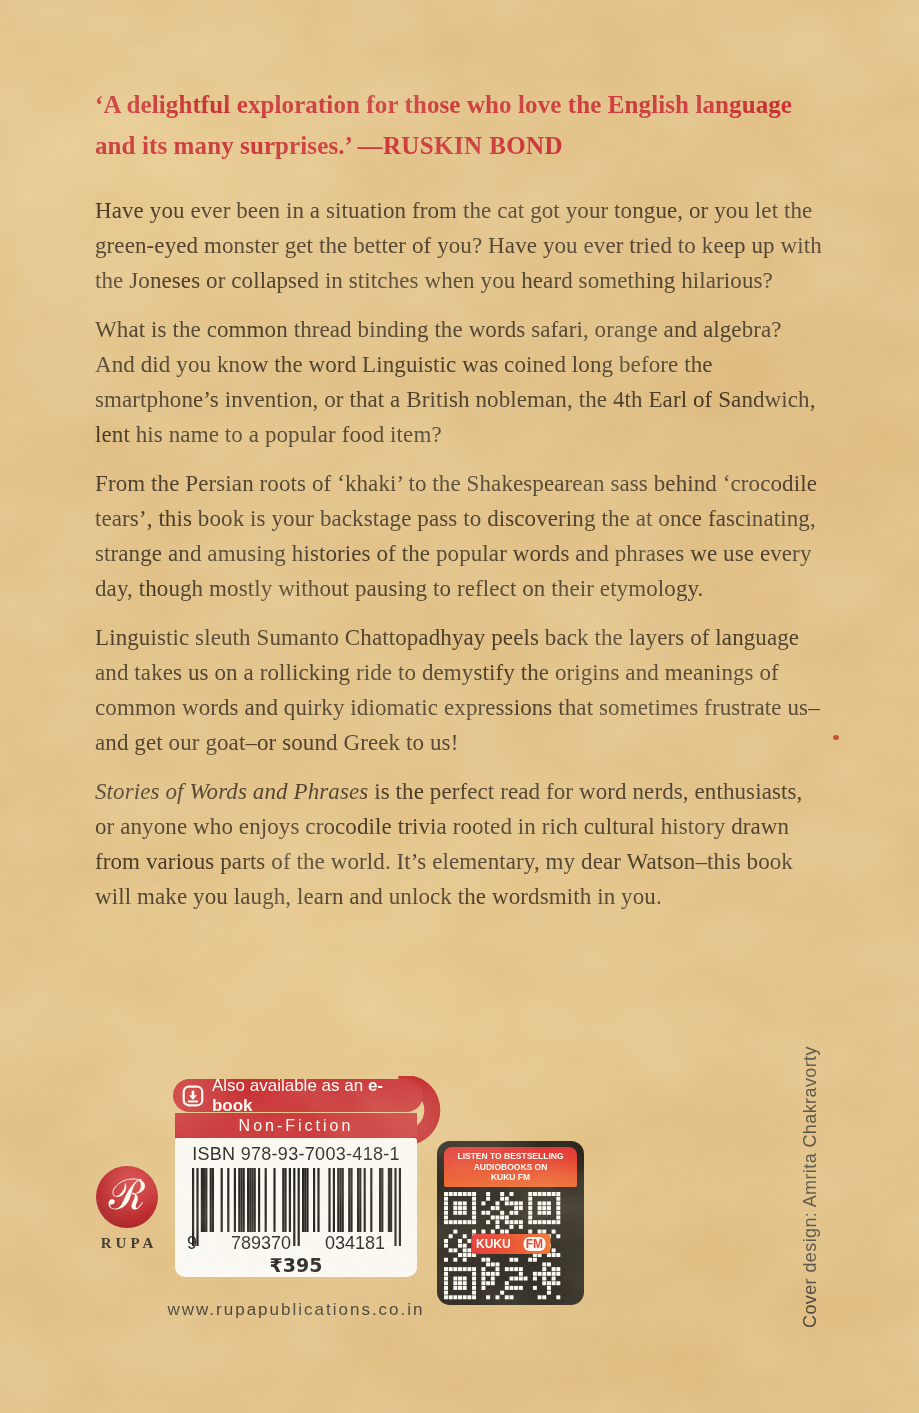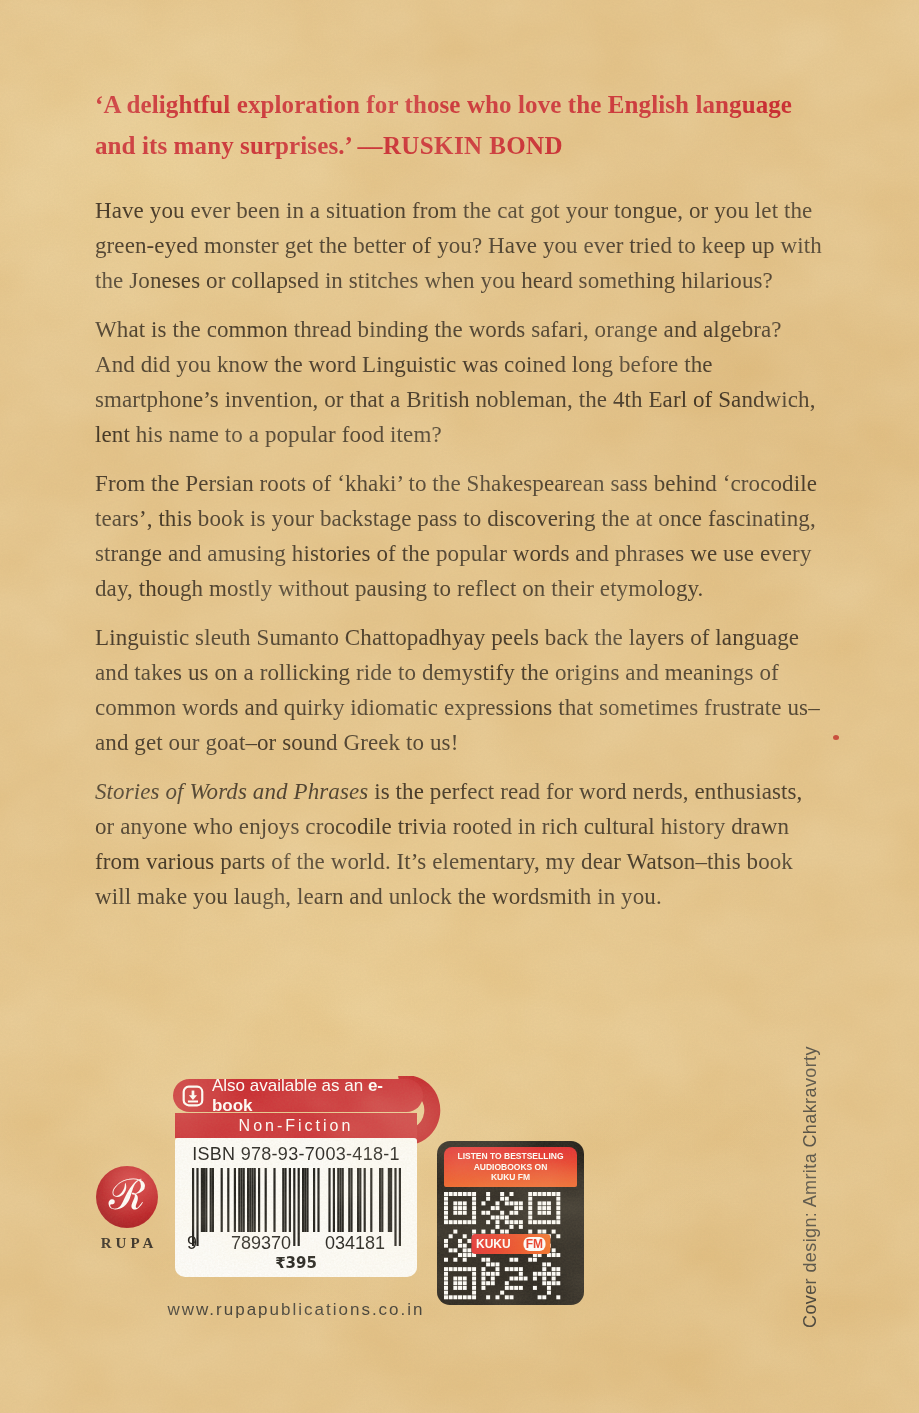--- a/index.html
+++ b/index.html
@@ -43,21 +43,21 @@
   .isbn-label{margin-top:6px; text-align:center; font-family:"Liberation Sans", sans-serif;
     font-size:18px; color:#101010; letter-spacing:.3px;}
   .bars{display:block; margin:3px auto 0 auto;}
   .digits{position:relative; height:20px; margin-top:-15px; font-family:"Liberation Sans", sans-serif;
     font-size:18px; color:#101010;}
   .digits span{position:absolute; top:0;}
   .d1{left:12px;}
   .d2{left:44px; width:84px; text-align:center;}
   .d3{left:138px; width:84px; text-align:center;}
   .price{text-align:center; margin-top:1px; font-family:"DejaVu Sans", sans-serif;
-    font-size:15px; font-weight:bold; color:#1c1c1a;}
+    font-size:19px; font-weight:bold; color:#1c1c1a;}
   .rupa-circle{
     position:absolute; left:96px; top:1166px; width:62px; height:62px; border-radius:50%; z-index:6;
     background:radial-gradient(circle at 62% 30%, #d8353c, #b8181f 55%, #95121a 95%);
     display:flex; align-items:center; justify-content:center;
   }
   .rupa-r{color:#fff; font-family:"DejaVu Serif", serif; font-size:42px; line-height:1; margin-top:-4px;}
   .rupa-word{position:absolute; left:90px; top:1235px; width:74px; text-align:center; z-index:6;
     font-family:"Liberation Serif", serif; font-size:15px; font-weight:600; letter-spacing:4px;
     color:#2f2820; padding-left:4px; box-sizing:border-box;}
   .website{position:absolute; left:140px; top:1300px; width:312px; text-align:center; z-index:6;

